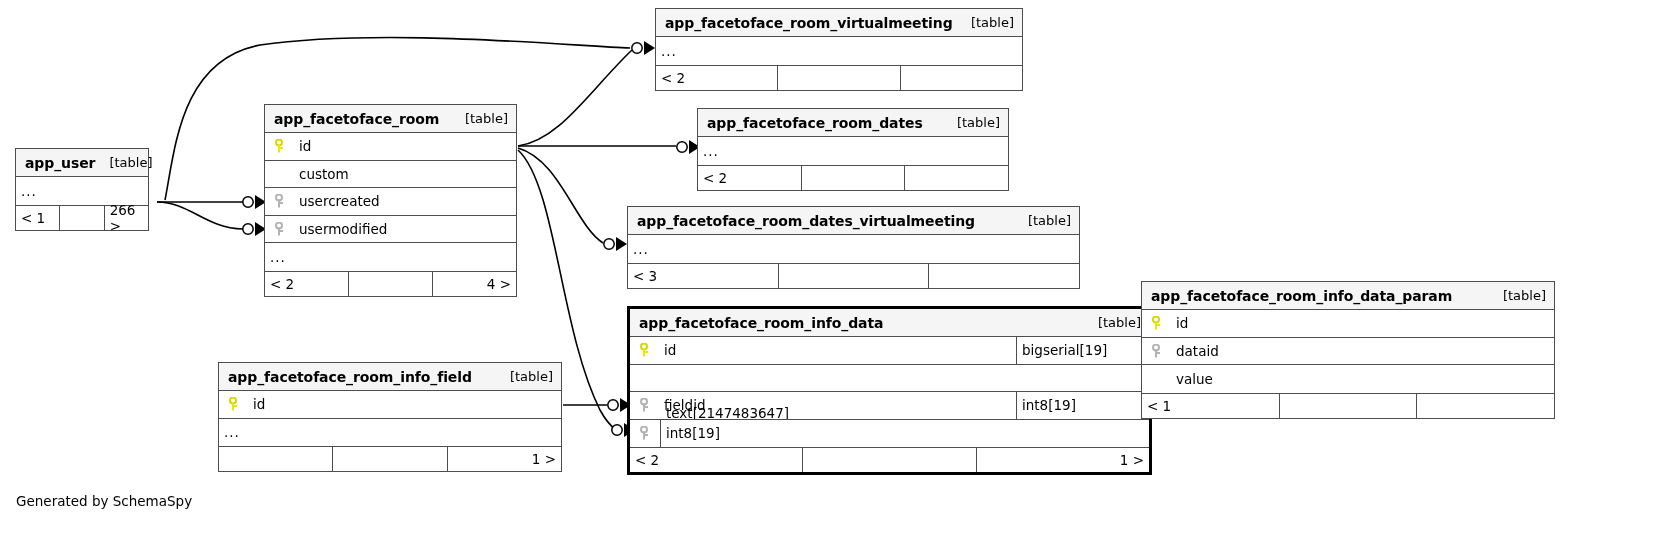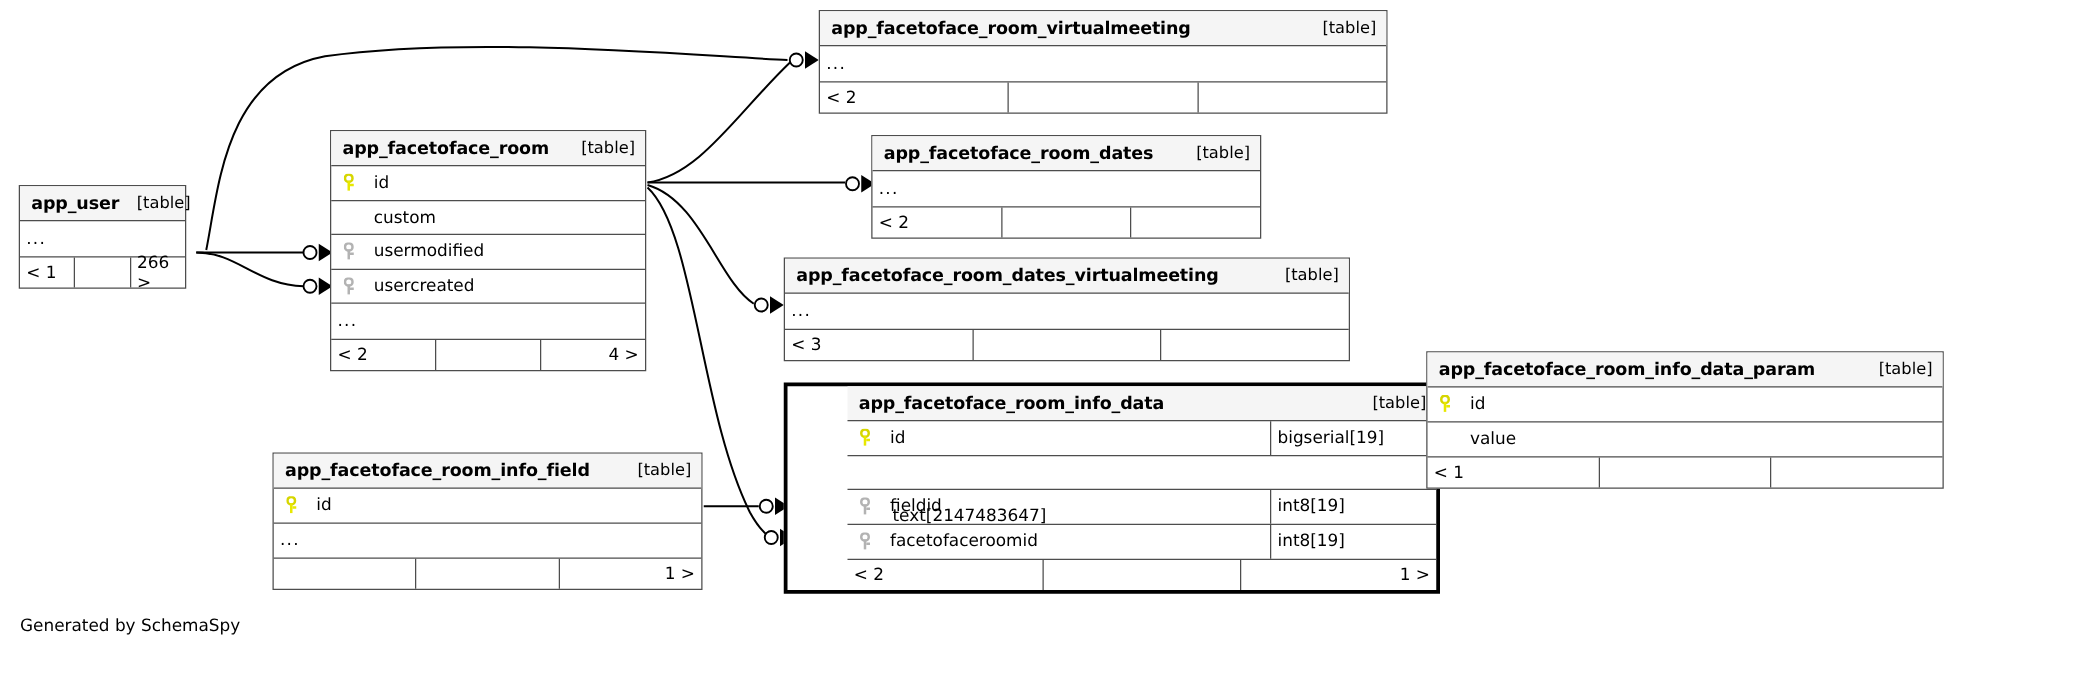--- a/index.html
+++ b/index.html
@@ -215,44 +215,44 @@
         <div class="namecell">custom</div>
       </div>
       <div class="row">
         <div class="keycell">
           <svg width="11" height="14" viewBox="0 0 11 14">
               <circle cx="4" cy="3.5" r="3" fill="none" stroke="#b3b3b3" stroke-width="2"></circle>
               <rect x="3" y="5.5" width="2" height="8" fill="#b3b3b3"></rect>
               <rect x="5" y="8" width="3" height="2" fill="#b3b3b3"></rect>
             </svg>
         </div>
-        <div class="namecell">usermodified</div>
+        <div class="namecell">usercreated</div>
       </div>
       <div class="row">
         <div class="keycell">
           <svg width="11" height="14" viewBox="0 0 11 14">
               <circle cx="4" cy="3.5" r="3" fill="none" stroke="#b3b3b3" stroke-width="2"></circle>
               <rect x="3" y="5.5" width="2" height="8" fill="#b3b3b3"></rect>
               <rect x="5" y="8" width="3" height="2" fill="#b3b3b3"></rect>
             </svg>
         </div>
-        <div class="namecell">usercreated</div>
+        <div class="namecell">usermodified</div>
       </div>
       <div class="row ellipsis">
         <div class="namecell">...</div>
       </div>
     </div>
     <div class="footer">
       <div class="fcell left">&lt; 2</div>
       <div class="fcell mid"></div>
       <div class="fcell right">4 &gt;</div>
     </div>
   </div>
 
-  <div class="table-node" style="left:655px; top:8px; width:455px;text-align:right;">
+  <div class="table-node" style="left:655px; top:8px; width:368px;text-align:right;">
     <div class="tbl-title">
       <span class="tname">app_facetoface_room_virtualmeeting</span>
       <span class="ttag">[table]</span>
     </div>
     <div class="tbl-rows">
       <div class="row ellipsis">
         <div class="namecell">...</div>
       </div>
     </div>
     <div class="footer">
@@ -289,21 +289,21 @@
         <div class="namecell">...</div>
       </div>
     </div>
     <div class="footer">
       <div class="fcell left">&lt; 3</div>
       <div class="fcell mid"></div>
       <div class="fcell right"></div>
     </div>
   </div>
 
-  <div class="table-node thick" style="left:627px; top:306px; width:525px;padding-left:48px;">
+  <div class="table-node thick" style="left:627px; top:306px; width:525px;">
     <div class="tbl-title">
       <span class="tname">app_facetoface_room_info_data</span>
       <span class="ttag">[table]</span>
     </div>
     <div class="tbl-rows">
       <div class="row">
         <div class="keycell">
           <svg width="11" height="14" viewBox="0 0 11 14">
               <circle cx="4" cy="3.5" r="3" fill="none" stroke="#d6d600" stroke-width="2"></circle>
               <rect x="3" y="5.5" width="2" height="8" fill="#e8e800"></rect>
@@ -329,21 +329,20 @@
         <div class="typecell" style="width:133px;">int8[19]</div>
       </div>
       <div class="row">
         <div class="keycell">
           <svg width="11" height="14" viewBox="0 0 11 14">
               <circle cx="4" cy="3.5" r="3" fill="none" stroke="#b3b3b3" stroke-width="2"></circle>
               <rect x="3" y="5.5" width="2" height="8" fill="#b3b3b3"></rect>
               <rect x="5" y="8" width="3" height="2" fill="#b3b3b3"></rect>
             </svg>
         </div>
-        <div class="namecell">facetofaceroomid</div>
         <div class="typecell" style="width:133px;">int8[19]</div>
       </div>
     </div>
     <div class="footer">
       <div class="fcell left">&lt; 2</div>
       <div class="fcell mid"></div>
       <div class="fcell right">1 &gt;</div>
     </div>
   </div>
 
@@ -357,20 +356,30 @@
         <div class="keycell">
           <svg width="11" height="14" viewBox="0 0 11 14">
               <circle cx="4" cy="3.5" r="3" fill="none" stroke="#d6d600" stroke-width="2"></circle>
               <rect x="3" y="5.5" width="2" height="8" fill="#e8e800"></rect>
               <rect x="5" y="8" width="3" height="2" fill="#e8e800"></rect>
             </svg>
         </div>
         <div class="namecell">id</div>
       </div>
       <div class="row">
+        <div class="keycell">
+          <svg width="11" height="14" viewBox="0 0 11 14">
+              <circle cx="4" cy="3.5" r="3" fill="none" stroke="#b3b3b3" stroke-width="2"></circle>
+              <rect x="3" y="5.5" width="2" height="8" fill="#b3b3b3"></rect>
+              <rect x="5" y="8" width="3" height="2" fill="#b3b3b3"></rect>
+            </svg>
+        </div>
+        <div class="namecell">dataid</div>
+      </div>
+      <div class="row">
         <div class="keycell"></div>
         <div class="namecell">value</div>
       </div>
     </div>
     <div class="footer">
       <div class="fcell left">&lt; 1</div>
       <div class="fcell mid"></div>
       <div class="fcell right"></div>
     </div>
   </div>

